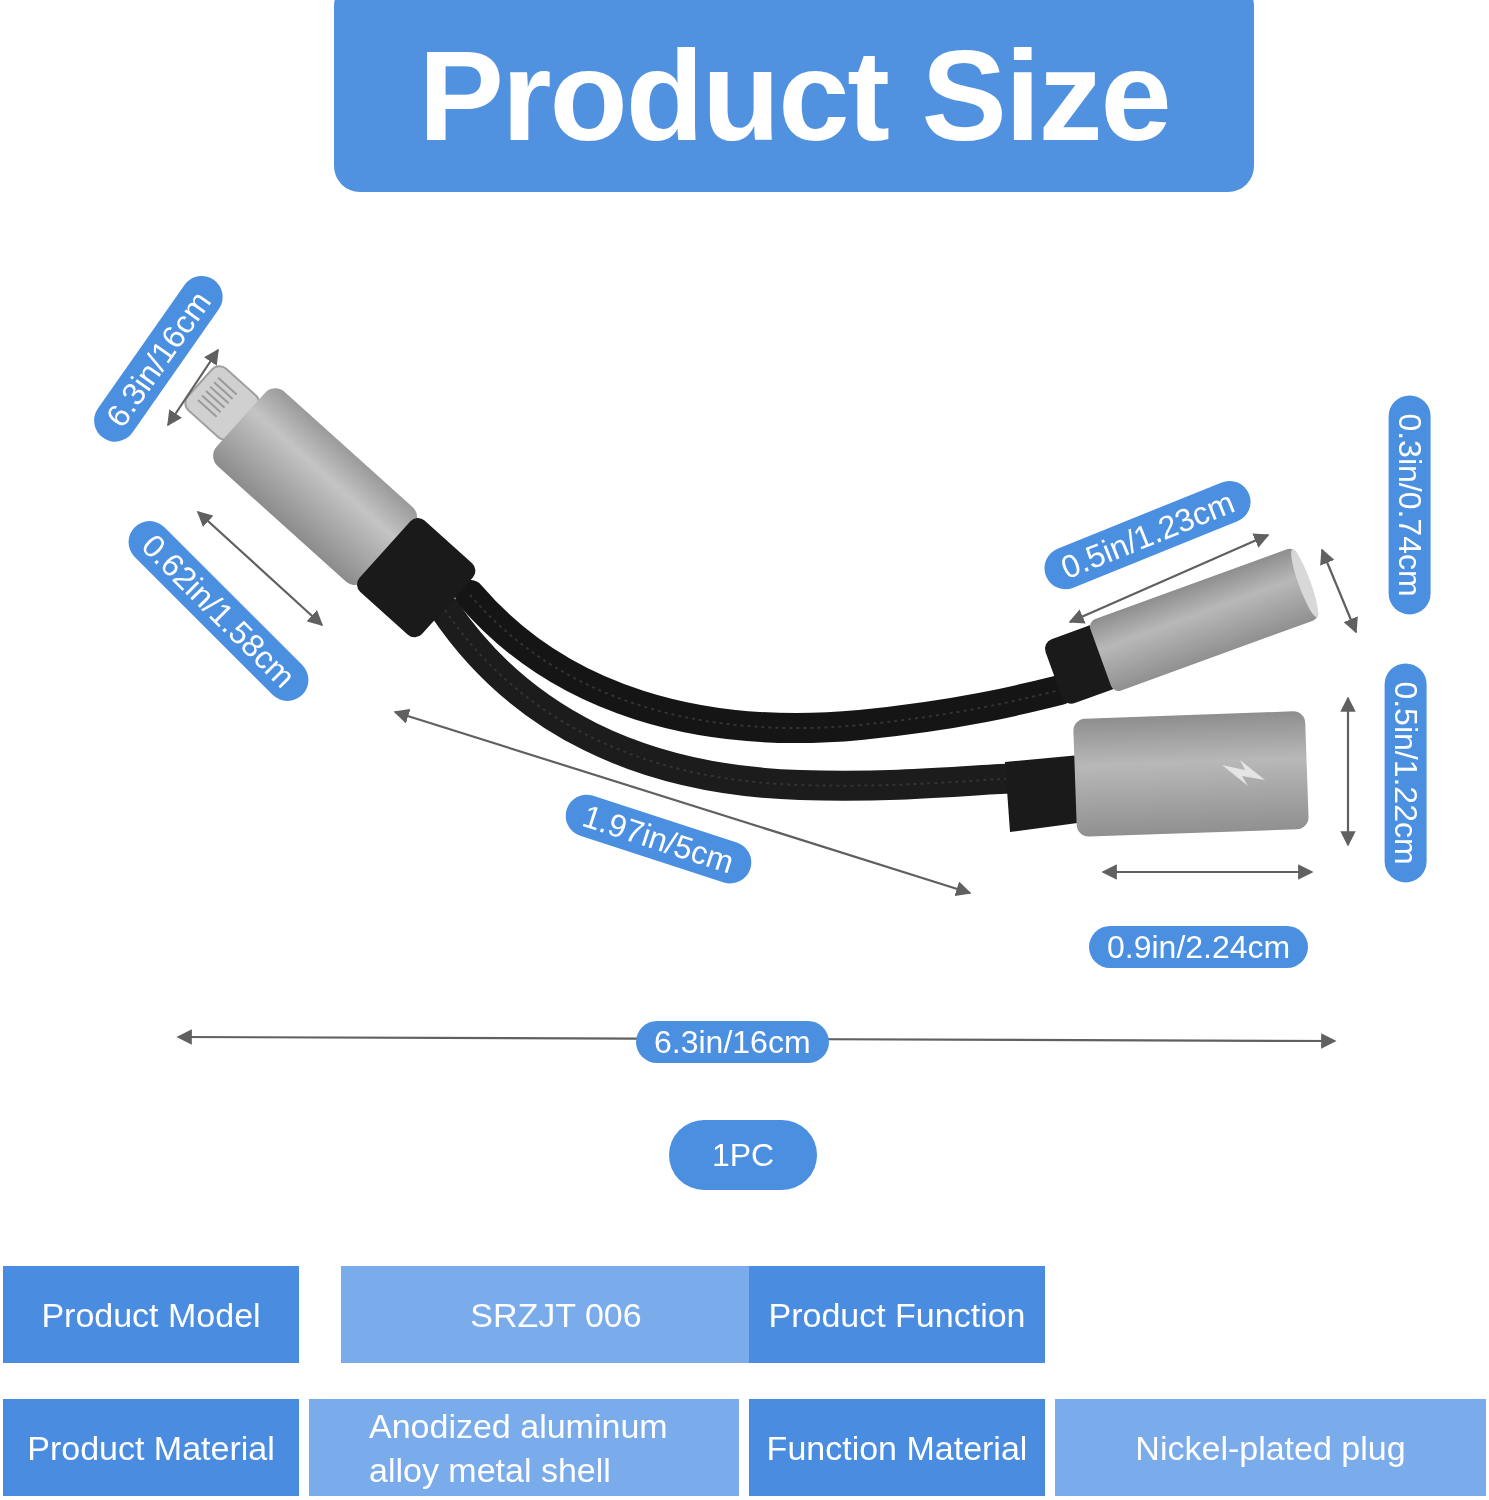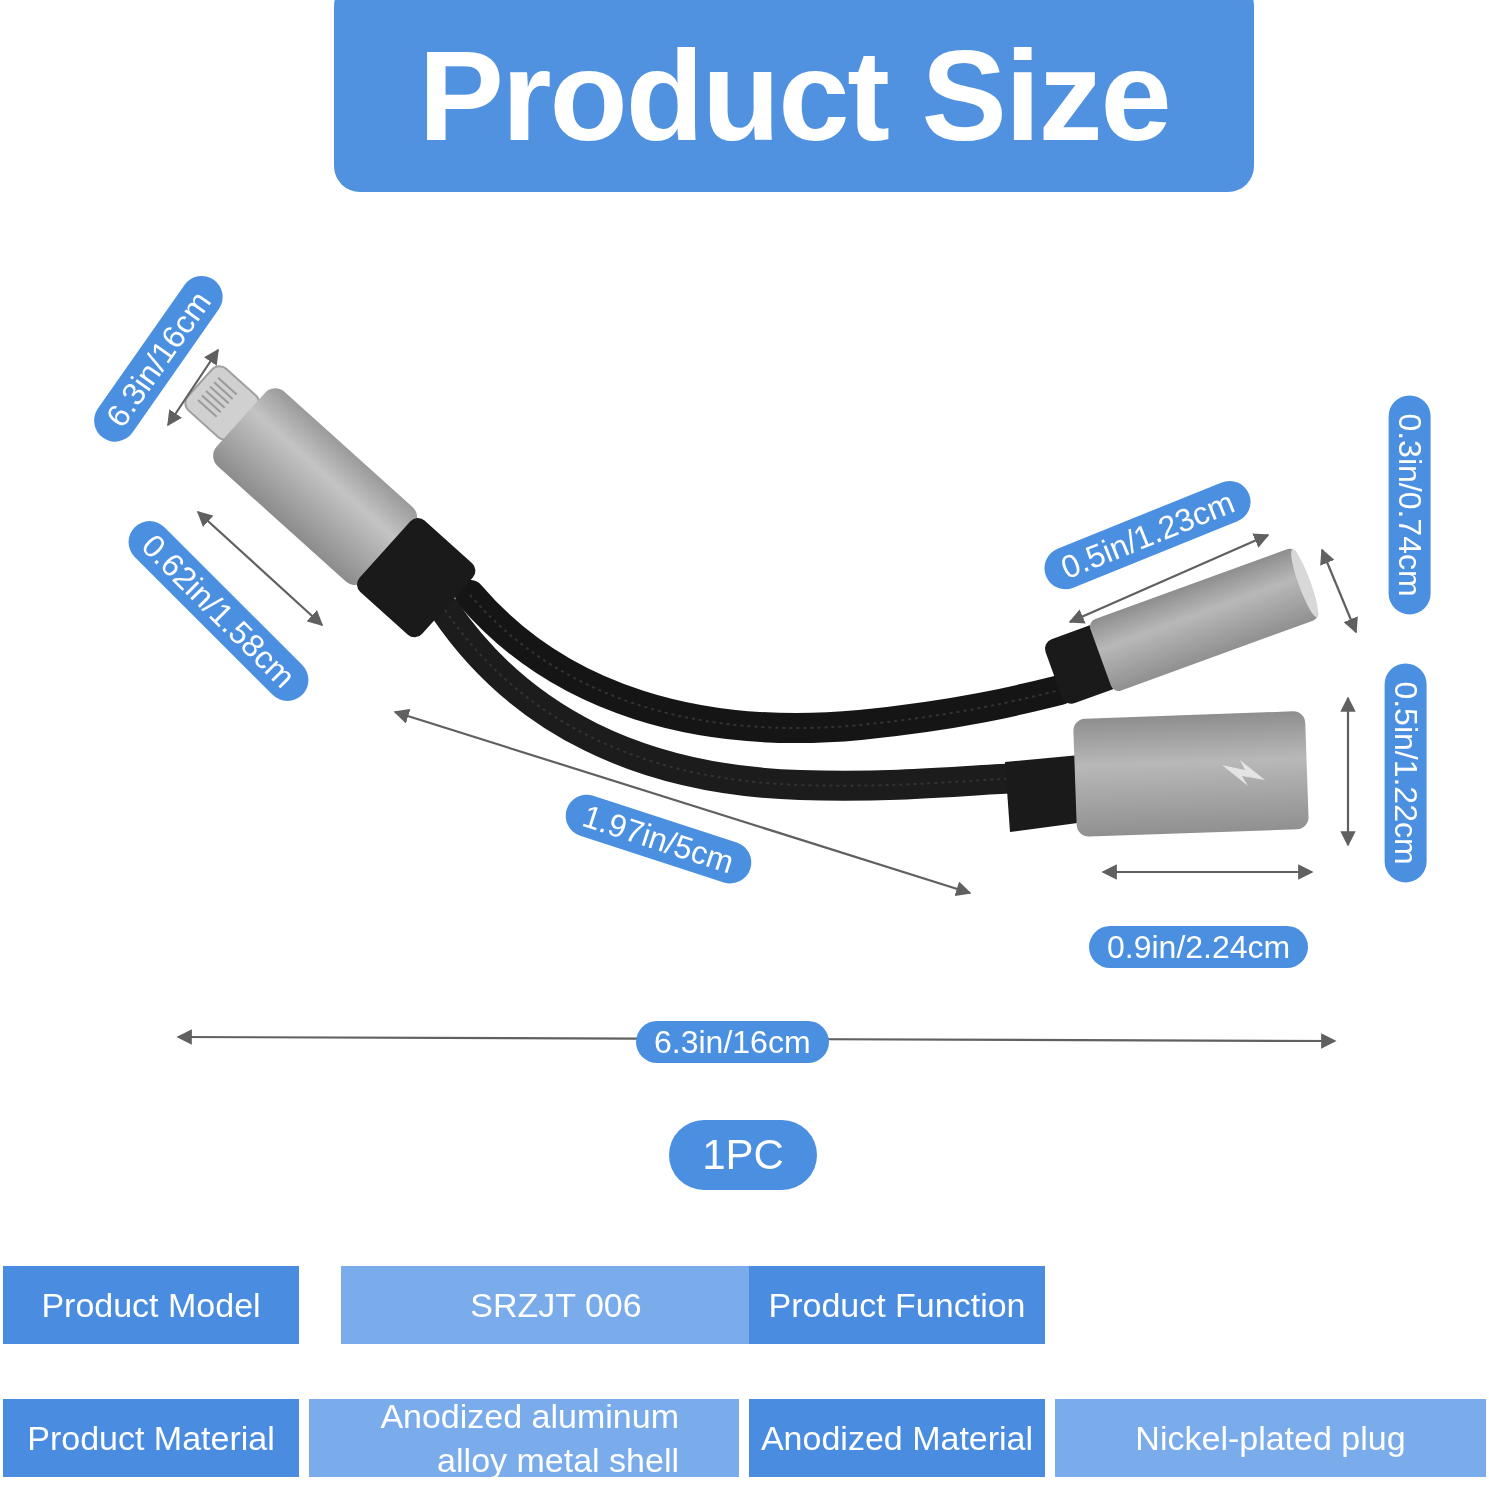--- a/index.html
+++ b/index.html
@@ -7,26 +7,26 @@
          font-family: "Liberation Sans", "DejaVu Sans", sans-serif; }
   .title-box { position: absolute; left: 334px; top: -20px; width: 920px; height: 212px;
                background: #5091e0; border-radius: 26px; display: flex; align-items: center;
                justify-content: center; padding-top: 20px; box-sizing: border-box; }
   .title-text { color: #fff; font-weight: bold; font-size: 128px; letter-spacing: -2px; line-height: 1; }
   svg.art { position: absolute; left: 0; top: 0; }
   .pill { position: absolute; background: #4a8fe0; color: #fff; border-radius: 22px;
           font-size: 32px; white-space: nowrap; padding: 2px 18px; line-height: 38px;
           transform-origin: center center; text-align: center; }
   .onepc { position: absolute; left: 669px; top: 1120px; width: 148px; height: 70px;
-           background: #4a8fe0; color: #fff; border-radius: 35px; font-size: 42px;
+           background: #4a8fe0; color: #fff; border-radius: 35px; font-size: 32px;
            display: flex; align-items: center; justify-content: center; }
   .spec-table { position: absolute; left: 0; top: 1266px; width: 1489px; }
   .spec-row { position: absolute; left: 0; width: 1489px; height: 97px; }
-  .cell { position: absolute; top: 0; height: 78px; color: #fff; font-size: 34px;
-          display: flex; align-items: center; justify-content: center; text-align: right;
+  .cell { position: absolute; top: 0; height: 97px; color: #fff; font-size: 34px;
+          display: flex; align-items: center; justify-content: center; text-align: left;
           line-height: 44px; box-sizing: border-box; }
   .cell.key { background: #4a8ce0; }
   .cell.val { background: #7aabea; }
 </style>
 </head>
 <body>
 
 <div class="title-box">
   <span class="title-text">Product Size</span>
 </div>
@@ -106,16 +106,16 @@
 
 <div class="spec-table">
   <div class="spec-row" style="top:0;">
     <div class="cell key" style="left:3px; width:296px;">Product Model</div>
     <div class="cell val" style="left:309px; width:430px;margin-left:32px;">SRZJT 006</div>
     <div class="cell key" style="left:749px; width:296px;">Product Function</div>
   </div>
   <div class="spec-row" style="top:133px;">
     <div class="cell key" style="left:3px; width:296px;">Product Material</div>
     <div class="cell val" style="left:309px; width:430px; padding:0 60px;">Anodized aluminum alloy metal shell</div>
-    <div class="cell key" style="left:749px; width:296px;">Anodized Material</div>
+    <div class="cell key" style="left:749px; width:296px;">Function Material</div>
     <div class="cell val" style="left:1055px; width:431px;">Nickel-plated plug</div>
   </div>
 </div>
 
 </body></html>

